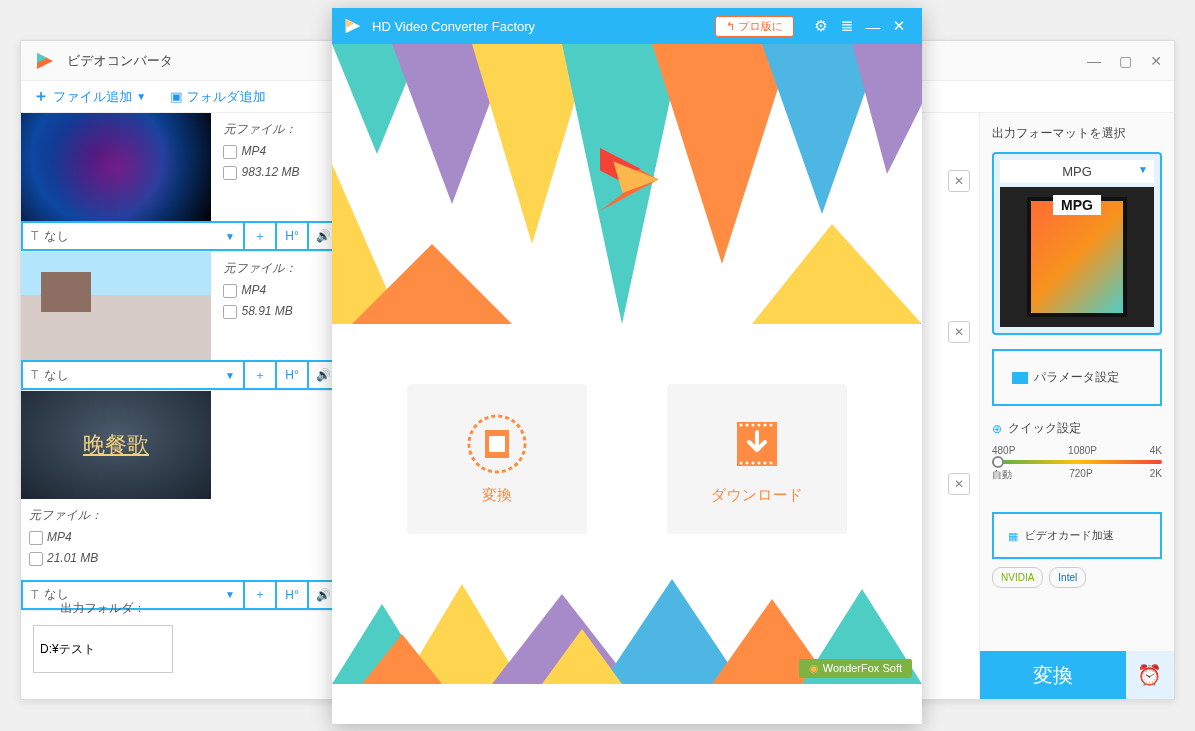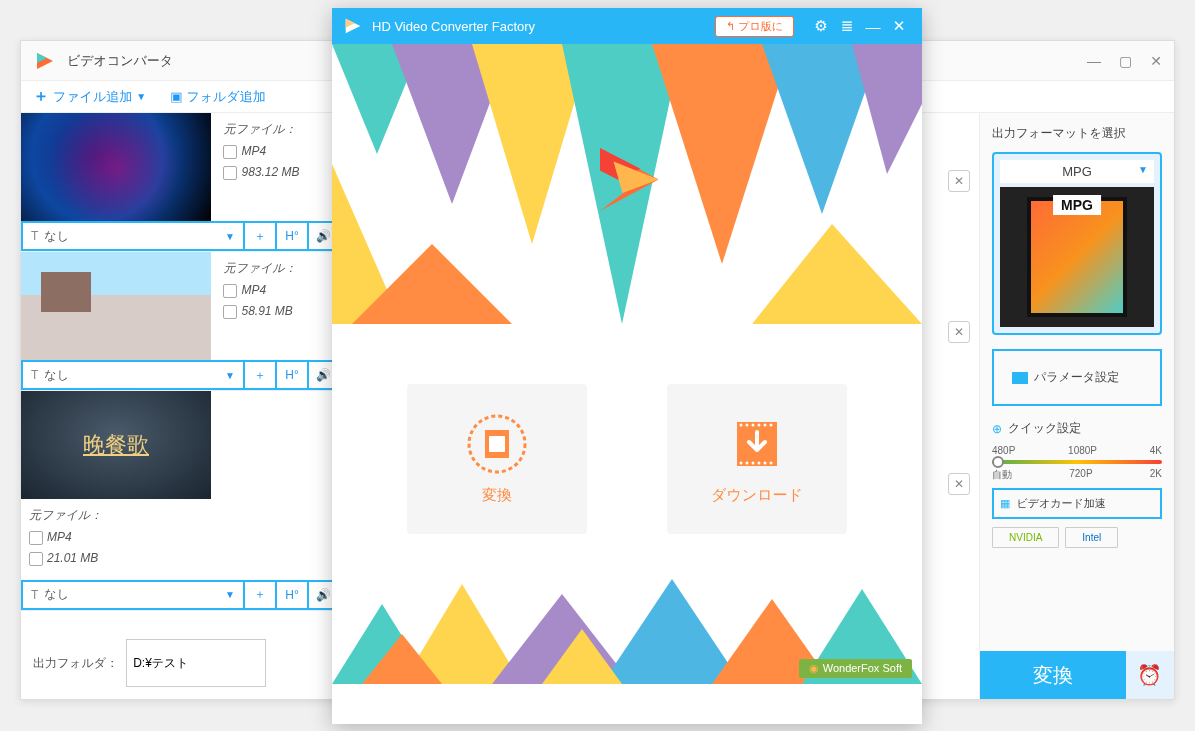--- a/index.html
+++ b/index.html
@@ -25,45 +25,45 @@
 .file-info { display: inline-block; vertical-align: top; padding: 8px; font-size: 12px; color: #555; }
 .file-info div { margin-bottom: 6px; font-style: italic; }
 .file-info .icon-small { display: inline-block; width: 14px; height: 14px; border: 1px solid #aaa; border-radius: 2px; margin-right: 4px; vertical-align: middle; }
 .file-controls { display: flex; height: 30px; background: #29b6f6; }
 .file-controls .dropdown { flex: 1; background: #fff; margin: 2px; display: flex; align-items: center; padding: 0 8px; font-size: 12px; color: #555; position: relative; }
 .file-controls .dropdown .dd-arrow { margin-left: auto; color: #2196f3; font-size: 10px; }
 .file-controls .ctrl-btn { width: 30px; background: #fff; margin: 2px 2px 2px 0; display: flex; align-items: center; justify-content: center; font-size: 12px; color: #2196f3; cursor: pointer; }
 
 .close-x { position: absolute; right: 204px; width: 22px; height: 22px; background: #fff; border: 1px solid #ccc; border-radius: 3px; display: flex; align-items: center; justify-content: center; font-size: 12px; color: #888; cursor: pointer; }
 
-.output-folder { position: absolute; bottom: 12px; left: 12px; font-size: 12px; color: #555; display: flex; align-items: center; gap: 8px; }
+.output-folder { position: absolute; bottom: 26px; left: 12px; font-size: 12px; color: #555; display: flex; align-items: center; gap: 8px; flex-direction: column; }
 .output-folder input { border: 1px solid #ccc; padding: 16px 6px; font-size: 12px; width: 140px; }
 
 
 .right-panel { position: absolute; right: 0; top: 72px; width: 195px; bottom: 0; background: #fafafa; border-left: 1px solid #eee; padding: 12px; }
 .right-panel .section-title { font-size: 12px; color: #444; margin-bottom: 10px; }
 .format-box { border: 2px solid #29b6f6; border-radius: 4px; padding: 6px; background: #e3f2fd; }
 .format-header { background: #fff; padding: 4px; text-align: center; font-size: 13px; color: #444; position: relative; }
 .format-header .dd { position: absolute; right: 6px; color: #2196f3; font-size: 10px; }
 .format-preview { width: 100%; height: 140px; background: #222; margin-top: 4px; position: relative; display: flex; align-items: center; justify-content: center; }
 .format-preview .film { width: 100px; height: 120px; background: linear-gradient(135deg, #ff6b35, #f7931e, #4ecdc4); border: 4px solid #111; position: relative; }
 .format-preview .mpg-label { position: absolute; top: 8px; left: 50%; transform: translateX(-50%); background: #fff; color: #111; font-weight: bold; font-size: 14px; padding: 2px 8px; }
 .param-btn { margin-top: 14px; border: 2px solid #29b6f6; padding: 18px; font-size: 12px; color: #444; display: flex; align-items: center; gap: 6px; cursor: pointer; }
 .param-btn .slider-icon { width: 16px; height: 12px; background: #29b6f6; }
 .quick-set { margin-top: 14px; }
 .quick-set .qs-title { font-size: 12px; color: #444; display: flex; align-items: center; gap: 6px; }
 .quick-set .qs-title::before { content: "⊕"; color: #29b6f6; }
 .qs-slider { margin-top: 8px; }
 .qs-labels { display: flex; justify-content: space-between; font-size: 10px; color: #666; }
 .qs-track { height: 4px; background: linear-gradient(90deg, #4caf50, #ffc107, #f44336); margin: 4px 0; border-radius: 2px; position: relative; }
 .qs-thumb { position: absolute; left: 0; top: -4px; width: 12px; height: 12px; background: #fff; border: 2px solid #888; border-radius: 50%; }
-.gpu-accel { margin-top: 6px; border: 2px solid #29b6f6; padding: 6px; font-size: 11px; color: #444; display: flex; align-items: center; gap: 6px; cursor: pointer; }
+.gpu-accel { margin-top: 30px; border: 2px solid #29b6f6; padding: 14px; font-size: 11px; color: #444; display: flex; align-items: flex-end; gap: 6px; cursor: pointer; }
 .gpu-accel::before { content: "▦"; color: #29b6f6; }
 .gpu-badges { margin-top: 8px; display: flex; gap: 6px; }
-.gpu-badges .badge { border: 1px solid #ccc; padding: 4px 16px; font-size: 10px; border-radius: 1px; }
+.gpu-badges .badge { border: 1px solid #ccc; padding: 4px 8px; font-size: 10px; border-radius: 9px; }
 .nvidia { color: #76b900; }
 .intel { color: #0071c5; }
 .convert-bar { position: absolute; bottom: 0; left: 0; right: 0; height: 48px; display: flex; }
 .convert-btn { flex: 1; background: #29b6f6; color: #fff; font-size: 20px; display: flex; align-items: center; justify-content: center; cursor: pointer; }
 .alarm-btn { width: 48px; background: #e3f2fd; display: flex; align-items: center; justify-content: center; color: #29b6f6; font-size: 20px; cursor: pointer; }
 
 
 .fg-window { position: absolute; top: 8px; left: 332px; width: 590px; height: 716px; background: #fff; box-shadow: 0 4px 20px rgba(0,0,0,0.25); }
 .fg-header { height: 36px; background: #29b6f6; display: flex; align-items: center; padding: 0 10px; color: #fff; }
 .fg-header .logo { width: 22px; height: 22px; margin-right: 8px; }

